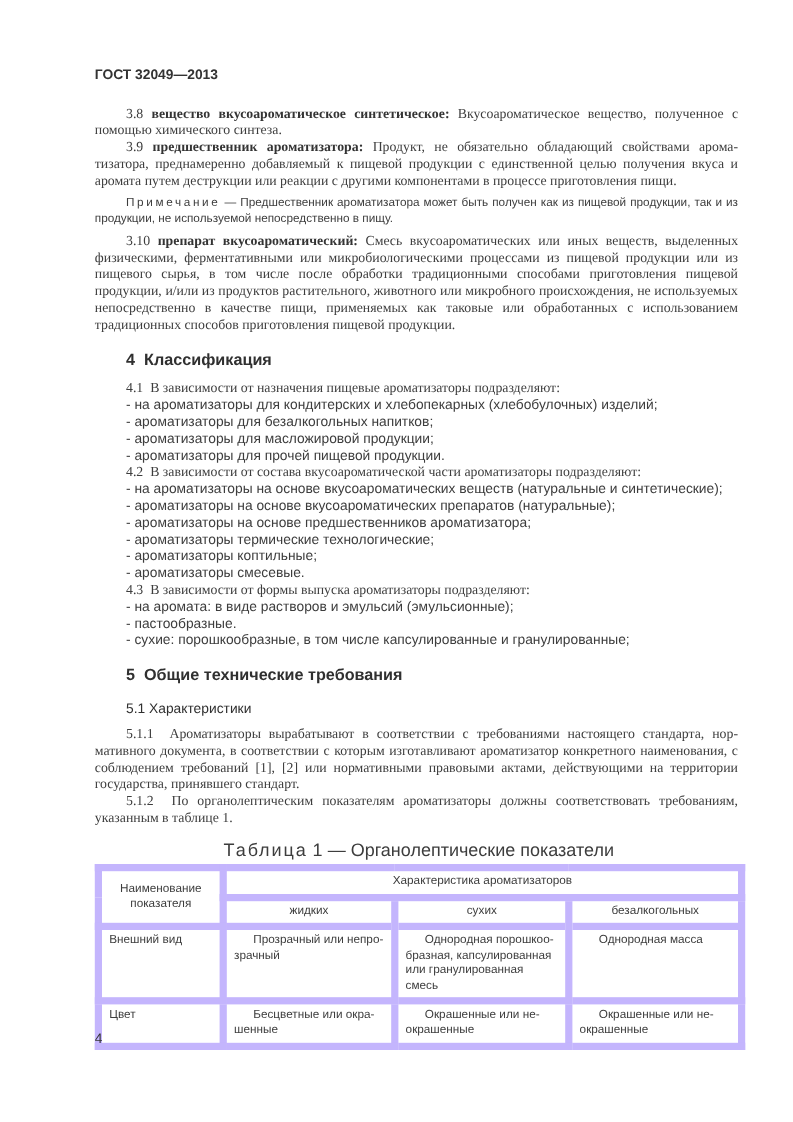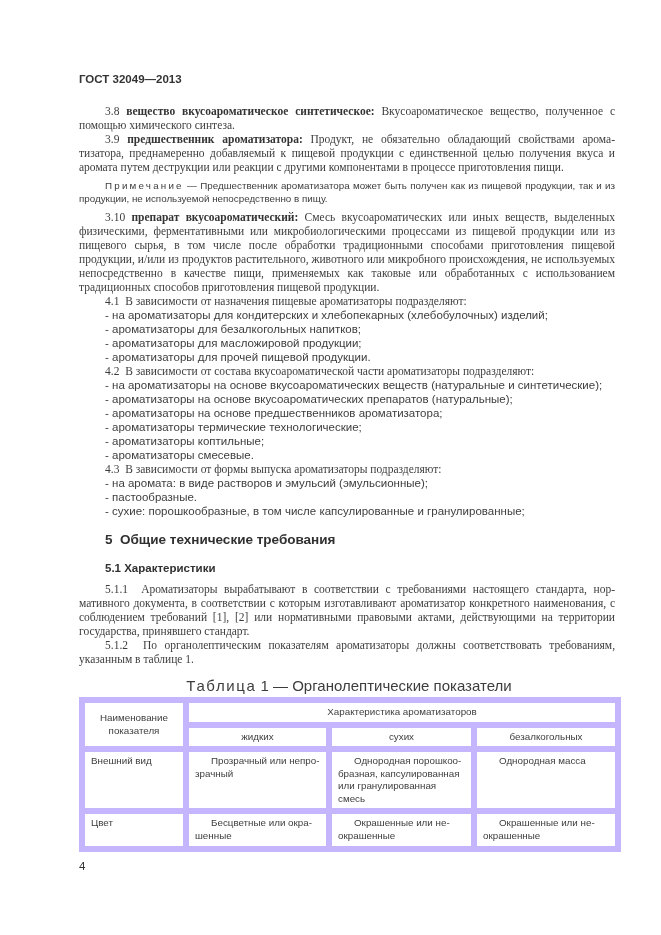--- a/index.html
+++ b/index.html
@@ -1,29 +1,29 @@
 <!DOCTYPE html>
 <html><head>
 <meta charset="utf-8">
 <style>
   html,body{margin:0;padding:0;}
   body{
     width:661px;height:935px;background:#ffffff;position:relative;
     font-family:"Liberation Sans", sans-serif;color:#3d3d3d;
     -webkit-font-smoothing:antialiased;
   }
-  .content{position:absolute;left:79px;top:72px;width:536px;}
+  .content{position:absolute;left:79px;top:56px;width:536px;}
   .doc-header{font-weight:bold;font-size:11.5px;line-height:14px;color:#333;}
   p.body{font-size:11.5px;line-height:14px;text-align:justify;text-indent:26px;margin:0;font-family:Liberation Serif, serif;}
   p.first{margin-top:18px;}
   .note{font-size:9.8px;line-height:13px;text-align:justify;text-indent:26px;margin:5px 0 5px 0;}
   .ls{letter-spacing:2.2px;}
   .ls2{letter-spacing:1.6px;}
   h2.sec{font-size:13.5px;line-height:17px;font-weight:bold;color:#303030;margin:13px 0 9px 0;text-indent:26px;}
-  h3.sub{font-size:11.5px;line-height:14px;font-weight:bold;color:#303030;margin:13px 0 7px 0;text-indent:26px;}
+  h3.sub{font-size:11.5px;line-height:14px;font-weight:normal;color:#303030;margin:13px 0 7px 0;text-indent:26px;}
   .li{font-size:11.5px;line-height:14px;text-indent:26px;}
   .caption{font-size:15px;line-height:13px;margin:13px 0 5px 4px;color:#3d3d3d;text-align:center;}
   table.gost{border-collapse:collapse;width:536px;table-layout:fixed;
     font-size:9.8px;line-height:12.5px;color:#3d3d3d;}
   table.gost{border:1.5px solid #4b4b4b;}
   table.gost th, table.gost td{border:6px solid #c4b5fd;padding:3px 6px;font-weight:normal;}
   table.gost th{text-align:center;vertical-align:middle;}
   tr.hr1{height:20px;} tr.hr2{height:22px;} tr.dr1{height:54px;} tr.dr2{height:38px;}
   th.hname{border-bottom:3px double #4b4b4b;}
   tr.hr2 th{border-bottom:3px double #4b4b4b;}
@@ -56,20 +56,21 @@
     <span>—</span>
     <span>Предшественник ароматизатора может быть получен как из пищевой продукции, так и из продукции, не используемой непосредственно в пищу.</span>
   </p>
 
   <p class="body">
     <span>3.10</span>
     <b>препарат вкусоароматический:</b>
     <span>Смесь вкусоароматических или иных веществ, выделен­ных физическими, ферментативными или микробиологическими процессами из пищевой продукции или из пищевого сырья, в том числе после обработки традиционными способами приготовления пище­вой продукции, и/или из продуктов растительного, животного или микробного происхождения, не ис­пользуемых непосредственно в качестве пищи, применяемых как таковые или обработанных с исполь­зованием традиционных способов приготовления пищевой продукции.</span>
   </p>
 
+  <h2 class="sec">4&nbsp;&nbsp;Классификация</h2>
 
   <p class="body">4.1&nbsp; В зависимости от назначения пищевые ароматизаторы подразделяют:</p>
   <div class="li">- на ароматизаторы для кондитерских и хлебопекарных (хлебобулочных) изделий;</div>
   <div class="li">- ароматизаторы для безалкогольных напитков;</div>
   <div class="li">- ароматизаторы для масложировой продукции;</div>
   <div class="li">- ароматизаторы для прочей пищевой продукции.</div>
 
   <p class="body">4.2&nbsp; В зависимости от состава вкусоароматической части ароматизаторы подразделяют:</p>
   <div class="li">- на ароматизаторы на основе вкусоароматических веществ (натуральные и синтетические);</div>
   <div class="li">- ароматизаторы на основе вкусоароматических препаратов (натуральные);</div>

